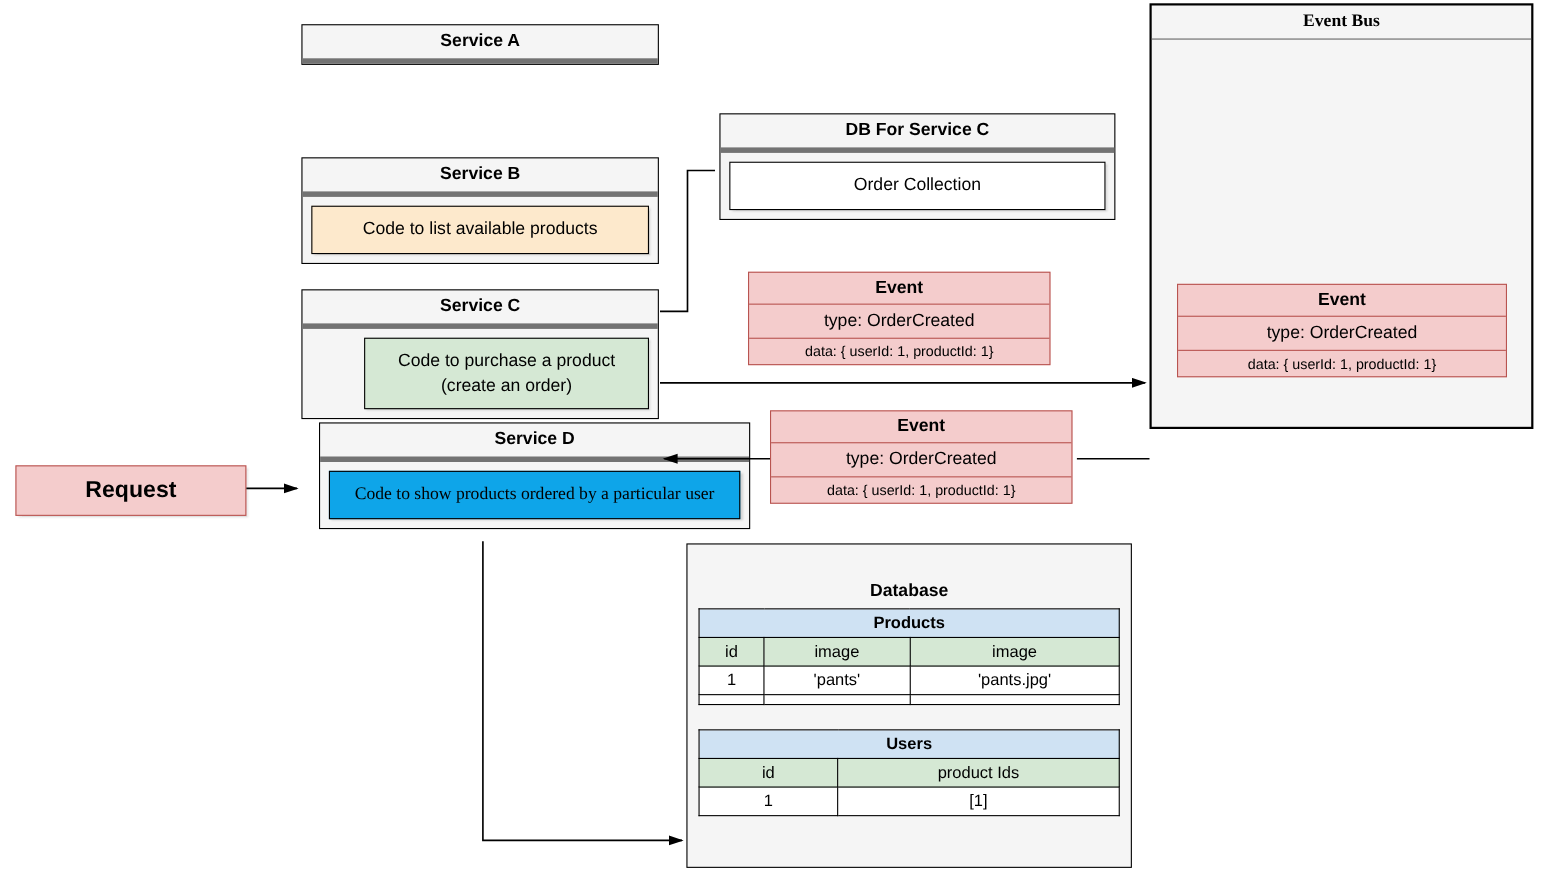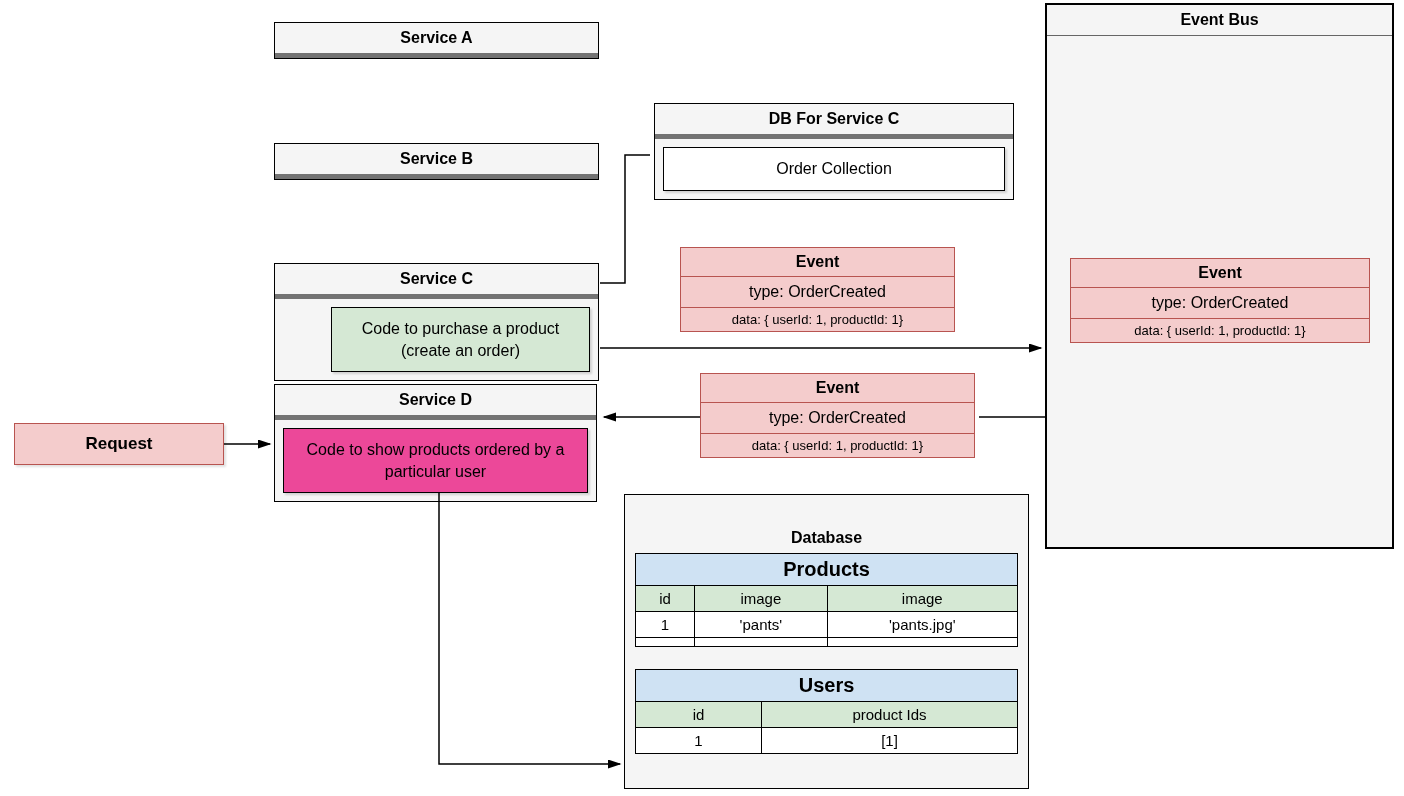--- a/index.html
+++ b/index.html
@@ -33,21 +33,21 @@
     border: 1px solid #000;
     text-align: center;
     padding: 10px 8px;
     font-size: 16px;
     line-height: 1.35;
     box-shadow: 2px 2px 2px rgba(0,0,0,.15);
   }
   .blue  { background:#cfe2f3; }
   .orange{ background:#fde9cc; }
   .green { background:#d5e8d4; }
-  .pink  { background:#ec4899; }
+  .pink  { background:#0ea5e9;font-family:Liberation Serif, serif; }
   .white { background:#ffffff; }
 
   .event-box {
     position: absolute;
     border: 1px solid #b85450;
     background: #f4cccc;
   }
   .event-title {
     font-weight: bold;
     text-align: center;
@@ -66,21 +66,21 @@
     padding: 4px;
     font-size: 13px;
   }
 
   .request-box {
     position: absolute;
     border: 1px solid #b85450;
     background: #f4cccc;
     text-align: center;
     font-weight: bold;
-    font-size: 17px;
+    font-size: 21px;
     padding: 10px 0;
     box-shadow: 2px 2px 2px rgba(0,0,0,.12);
   }
 
   .db-container {
     position: absolute;
     border: 1px solid #000;
     background: #f5f5f5;
   }
   .db-title {
@@ -97,21 +97,21 @@
   }
   table.db td, table.db th {
     border: 1px solid #000;
     text-align: center;
     padding: 4px 6px;
     font-size: 15px;
   }
   table.db .tbl-head th {
     background:#cfe2f3;
     font-weight: bold;
-    font-size: 20px;
+    font-size: 15px;
   }
   table.db .col-head td {
     background:#d5e8d4;
     font-weight: normal;
   }
 
   svg.arrows {
     position: absolute;
     left: 0; top: 0;
     width: 1404px; height: 796px;
@@ -124,31 +124,34 @@
 <div class="request-box" style="left:14px; top:423px; width:210px;">
   <span>Request</span>
 </div>
 
 <div class="box" style="left:274px; top:22px; width:325px;">
   <div class="box-title">Service A</div>
 </div>
 
 <div class="box" style="left:274px; top:143px; width:325px;">
   <div class="box-title">Service B</div>
+  <div class="box-body">
+    <div class="inner-box orange">Code to list available products</div>
+  </div>
 </div>
 
 <div class="box" style="left:274px; top:263px; width:325px;">
   <div class="box-title">Service C</div>
   <div class="box-body">
     <div class="inner-box green" style="white-space:pre-line;margin-left:48px;"><span>Code to purchase a product
 (create an order)</span></div>
   </div>
 </div>
 
-<div class="box" style="left:274px; top:384px; width:323px;">
+<div class="box" style="left:290px; top:384px; width:392px;">
   <div class="box-title">Service D</div>
   <div class="box-body">
     <div class="inner-box pink">Code to show products ordered by a particular user</div>
   </div>
 </div>
 
 <div class="box" style="left:654px; top:103px; width:360px;">
   <div class="box-title">DB For Service C</div>
   <div class="box-body">
     <div class="inner-box white" style="box-shadow:2px 2px 2px rgba(0,0,0,.15);">Order Collection</div>
@@ -160,21 +163,21 @@
   <div class="event-type">type: OrderCreated</div>
   <div class="event-data">data: { userId: 1, productId: 1}</div>
 </div>
 
 <div class="event-box" style="left:700px; top:373px; width:275px;">
   <div class="event-title">Event</div>
   <div class="event-type">type: OrderCreated</div>
   <div class="event-data">data: { userId: 1, productId: 1}</div>
 </div>
 
-<div class="box" style="left:1045px; top:3px; width:349px; height:546px; border-width:2px;">
+<div class="box" style="left:1045px; top:3px; width:349px; height:387px; border-width:2px;font-family:Liberation Serif, serif;">
   <div class="box-title" style="border-bottom:1px solid #666;">Event Bus</div>
 </div>
 
 <div class="event-box" style="left:1070px; top:258px; width:300px;">
   <div class="event-title">Event</div>
   <div class="event-type">type: OrderCreated</div>
   <div class="event-data">data: { userId: 1, productId: 1}</div>
 </div>
 
 <div class="db-container" style="left:624px; top:494px; width:405px; height:295px;">

